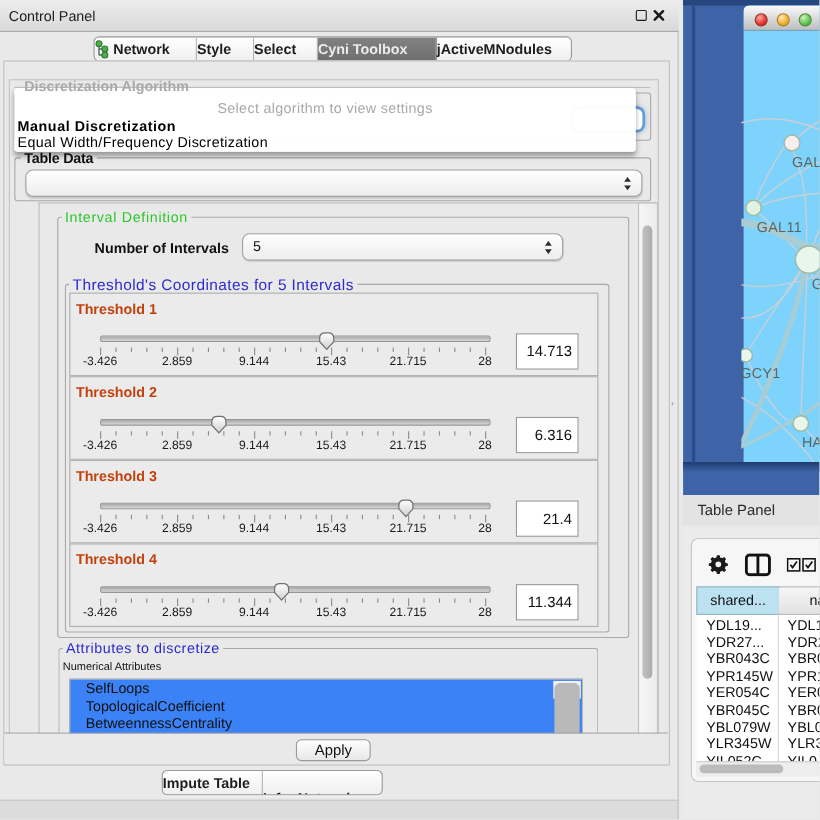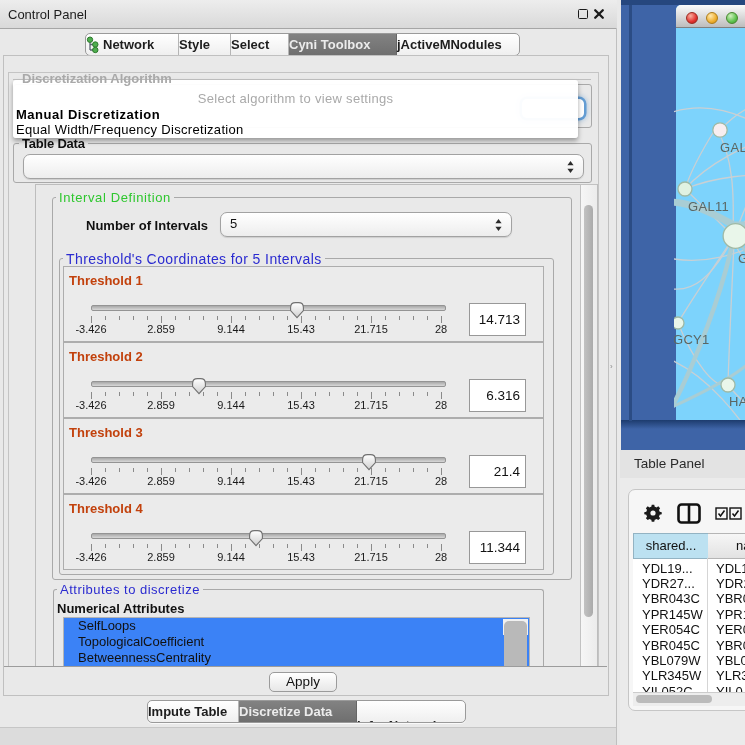--- a/index.html
+++ b/index.html
@@ -308,21 +308,21 @@
             <stop offset="1" stop-color="#cfcfcf"></stop>
           </linearGradient>
         </defs>
       </svg>
       <div class="vbox">11.344</div>
     </div>
   </div>
 
   <div class="grp abs" style="left:53px;top:589px;width:489px;height:90px;border-bottom:none;"></div>
   <div class="grplabel" style="left:57px;top:582px;color:#2b2bd0;letter-spacing:.5px;">Attributes to discretize</div>
-  <div class="abs" style="left:57px;top:601px;font-size:13px;font-weight:bold;color:#111;">Numerical Attributes</div>
+  <div class="abs" style="left:57px;top:601px;font-size:10px;font-weight:normal;color:#111;">Numerical Attributes</div>
   <div id="numlist" class="abs">
     <div>SelfLoops</div>
     <div>TopologicalCoefficient</div>
     <div>BetweennessCentrality</div>
     <div id="listscroll">
       <div class="thumb"></div>
     </div>
   </div>
 
   <div class="abs" style="left:4px;top:666px;width:603px;height:1px;background:#9c9c9c;"></div>
@@ -330,21 +330,20 @@
   <div id="applybtn" class="abs">Apply</div>
 
   <div id="popup" class="abs">
     <div class="p1">Select algorithm to view settings</div>
     <div class="p2">Manual Discretization</div>
     <div class="p3">Equal Width/Frequency Discretization</div>
   </div>
 
   <div id="bottabs" class="seg abs">
     <div class="s" style="width:90px;">Impute Table</div>
-    <div class="s sel" style="width:117px;">Discretize Data</div>
     <div class="s" style="width:108px;margin-top:24px;">Infer Network</div>
   </div>
 
   <div class="abs" style="left:0;top:727px;width:617px;height:18px;background:#dcdcdc;border-top:1px solid #c6c6c6;"></div>
   <div class="abs" style="left:616px;top:28px;width:1px;height:717px;background:#bfbfbf;"></div>
 
   <div id="bluebg" class="abs"></div>
   <div class="abs" style="left:621px;top:0;width:124px;height:5px;background:#26477e;"></div>
   <div class="abs" style="left:621px;top:420px;width:124px;height:9px;background:linear-gradient(#1d3b6d,#3e64a7);"></div>
 

